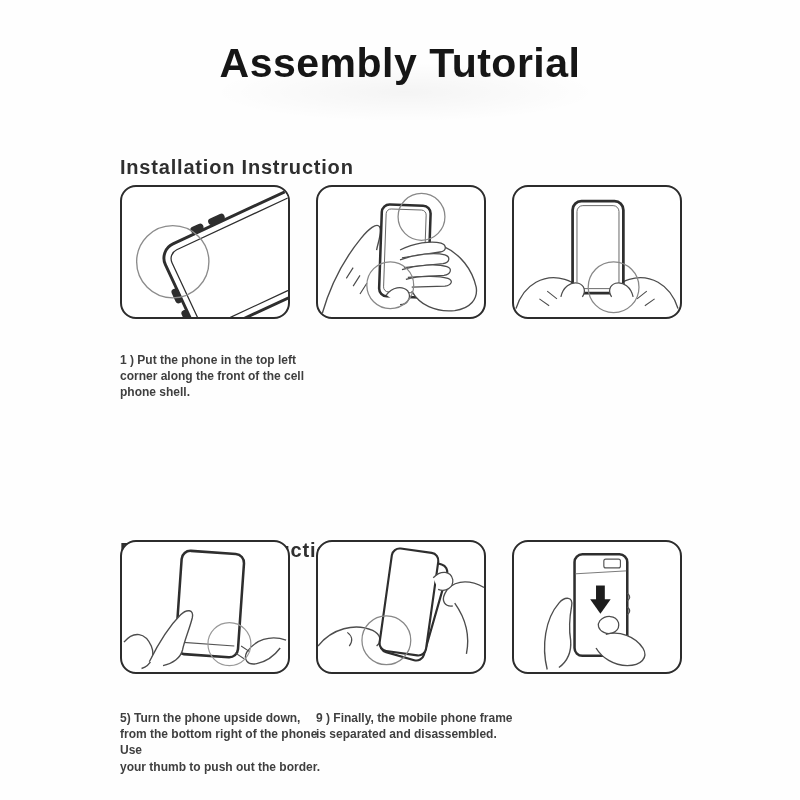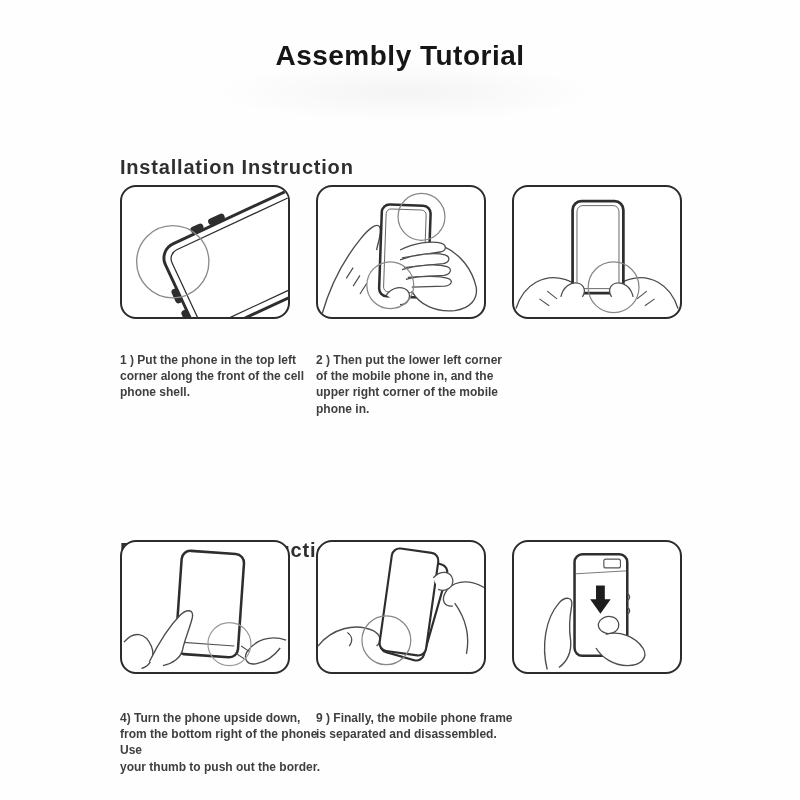--- a/index.html
+++ b/index.html
@@ -15,21 +15,21 @@
 
   .watermark-smudge {
     position: absolute; top: 62px; left: 210px; width: 390px; height: 60px;
     background: radial-gradient(ellipse at center, rgba(0,0,0,0.04), rgba(0,0,0,0) 70%);
     pointer-events: none;
   }
 
   .title {
     position: absolute; top: 40px; left: 0; right: 0;
     text-align: center;
-    font-size: 28px; font-weight: 700; letter-spacing: 0.5px;
+    font-size: 41px; font-weight: 700; letter-spacing: 0.5px;
     color: #161616;
   }
 
   .section-heading {
     position: absolute; left: 120px;
     font-size: 20px; font-weight: 600; letter-spacing: 0.8px;
     color: #2f2f2f;
   }
   .heading-install { top: 156px; }
   .heading-detach  { top: 511px; margin-top: 28px; }
@@ -124,24 +124,20 @@
         <path d="M34,104 l10,8 M26,112 l10,7 M136,104 l-10,8 M144,112 l-10,7" stroke="#4d4d4d" stroke-width="1.1" fill="none"></path>
         <circle cx="102" cy="100" r="26" fill="none" stroke="#888888" stroke-width="1.3"></circle>
       </svg>
     </div>
   </div>
 
   <div class="caption-row caps-install">
     <div class="caption"><div class="inner">1 ) Put the phone in the top left
 corner along the front of the cell
 phone shell.</div></div>
-    <div class="caption"><div class="inner">2 ) Then put the lower left corner
-of the mobile phone in, and the
-upper right corner of the mobile
-phone in.</div></div>
   </div>
 
   <h2 class="section-heading heading-detach">Detaching Instruction</h2>
 
   <div class="figure-row row-detach">
 
     <div class="panel">
       <svg viewBox="0 0 170 128">
         <path d="M2,100 C12,88 24,90 30,104 C34,114 30,124 20,127" fill="none" stroke="#4d4d4d" stroke-width="1.4"></path>
         <g transform="rotate(4 90 60)">
@@ -179,20 +175,20 @@
           <rect x="84" y="42" width="9" height="15"></rect>
           <polygon points="78,56 99,56 88.5,71"></polygon>
         </g>
         <path d="M88,78 C94,72 104,72 107,80 C109,88 100,94 92,90 C86,87 85,82 88,78 Z" fill="#ffffff" stroke="#4d4d4d" stroke-width="1.3"></path>
         <path d="M94,92 C108,88 124,94 132,106 C138,116 130,124 116,124 C102,124 90,116 84,106" fill="#ffffff" stroke="#4d4d4d" stroke-width="1.4"></path>
       </svg>
     </div>
   </div>
 
   <div class="caption-row caps-detach">
-    <div class="caption"><div class="inner">4) Turn the phone upside down,
+    <div class="caption"><div class="inner">5) Turn the phone upside down,
 from the bottom right of the phone Use
 your thumb to push out the border.</div></div>
     <div class="caption"><div class="inner">9 )  Finally, the mobile phone frame
 is separated and disassembled.</div></div>
   </div>
 
 </div>
 
 </body></html>

